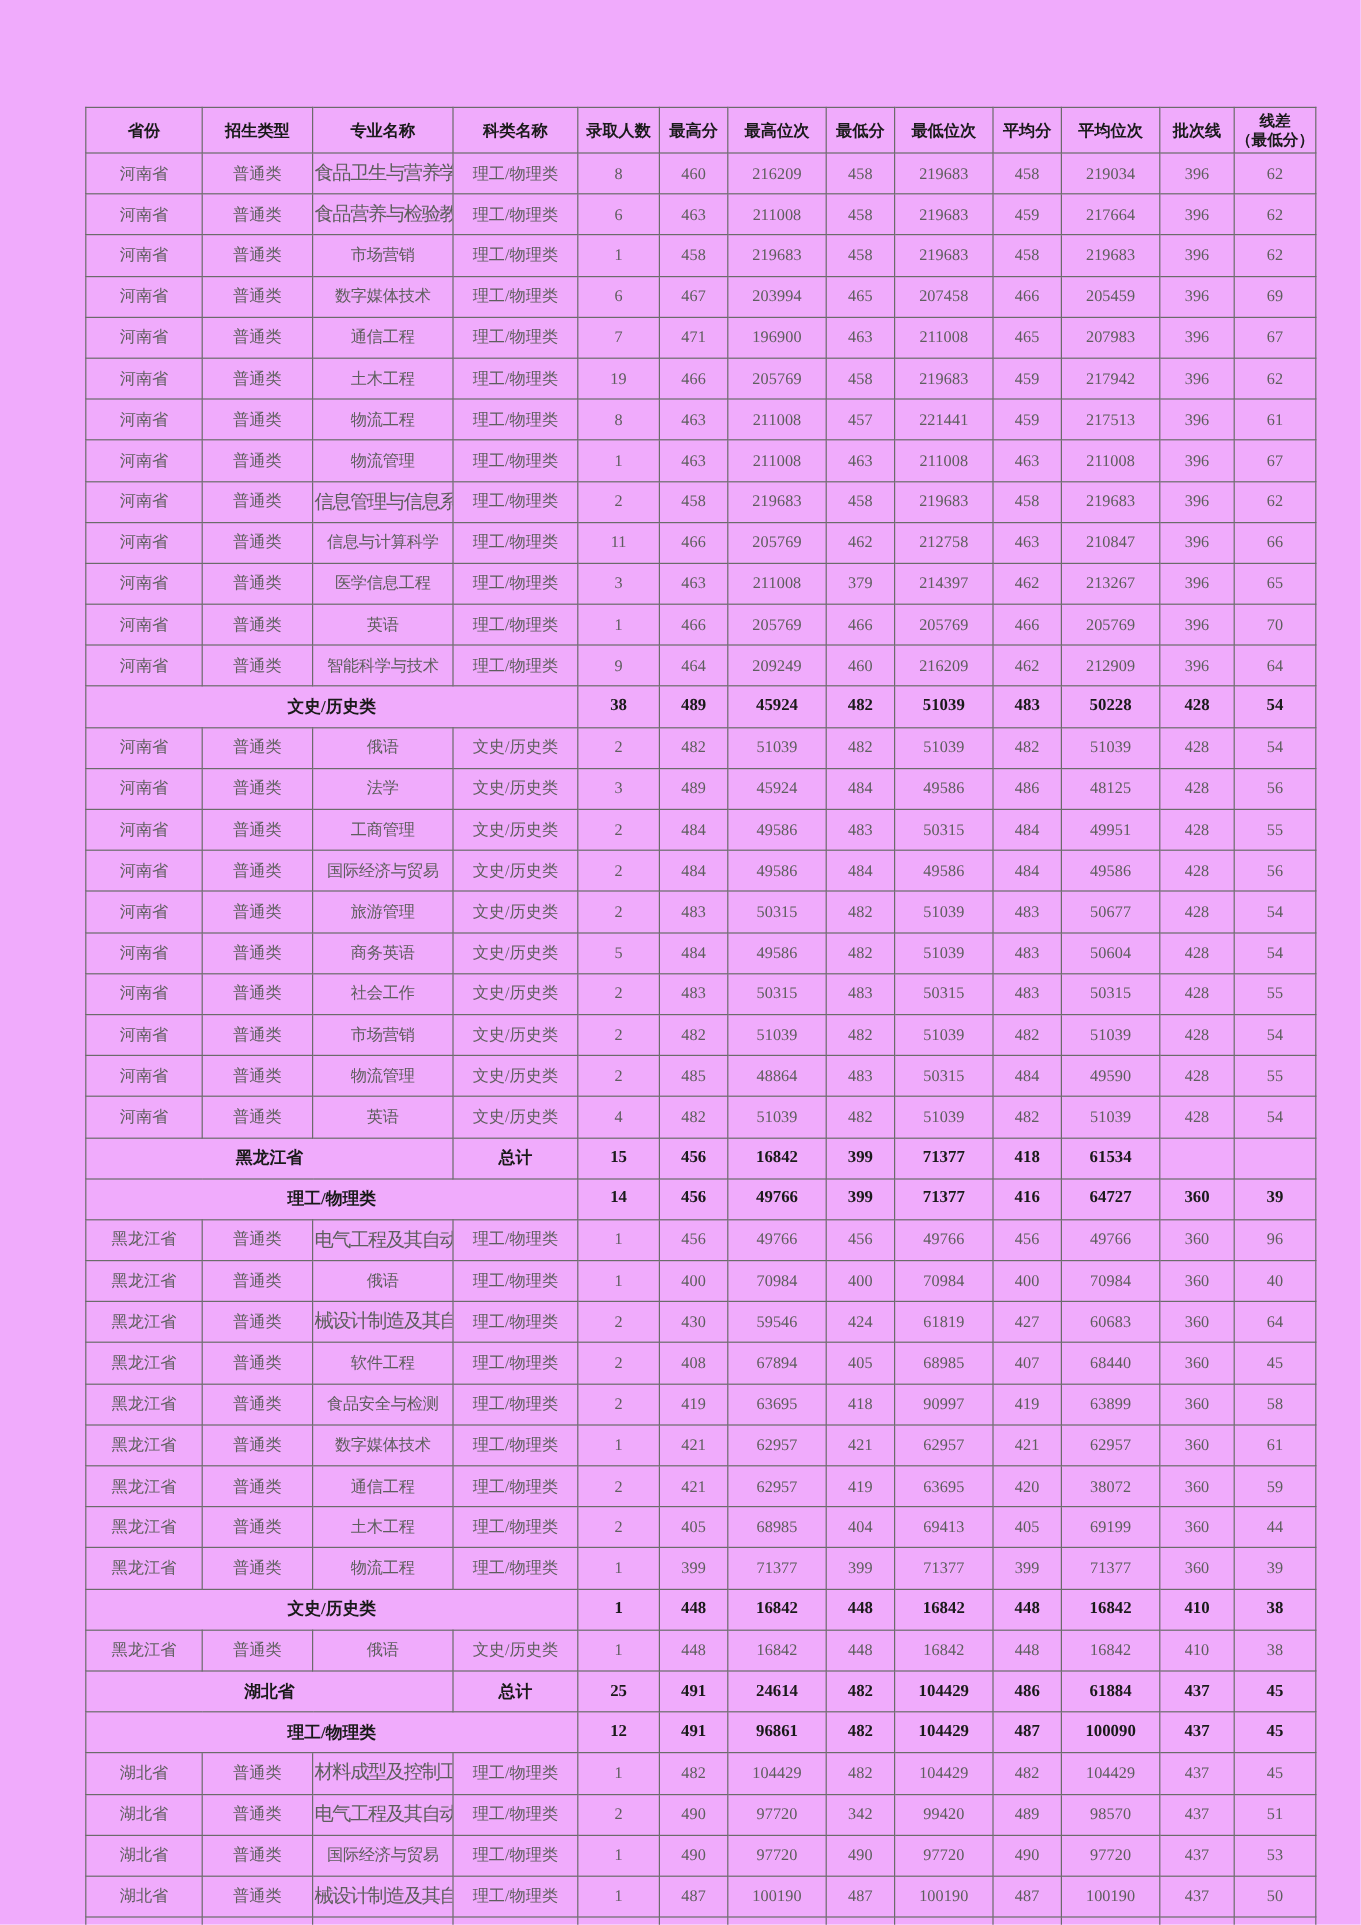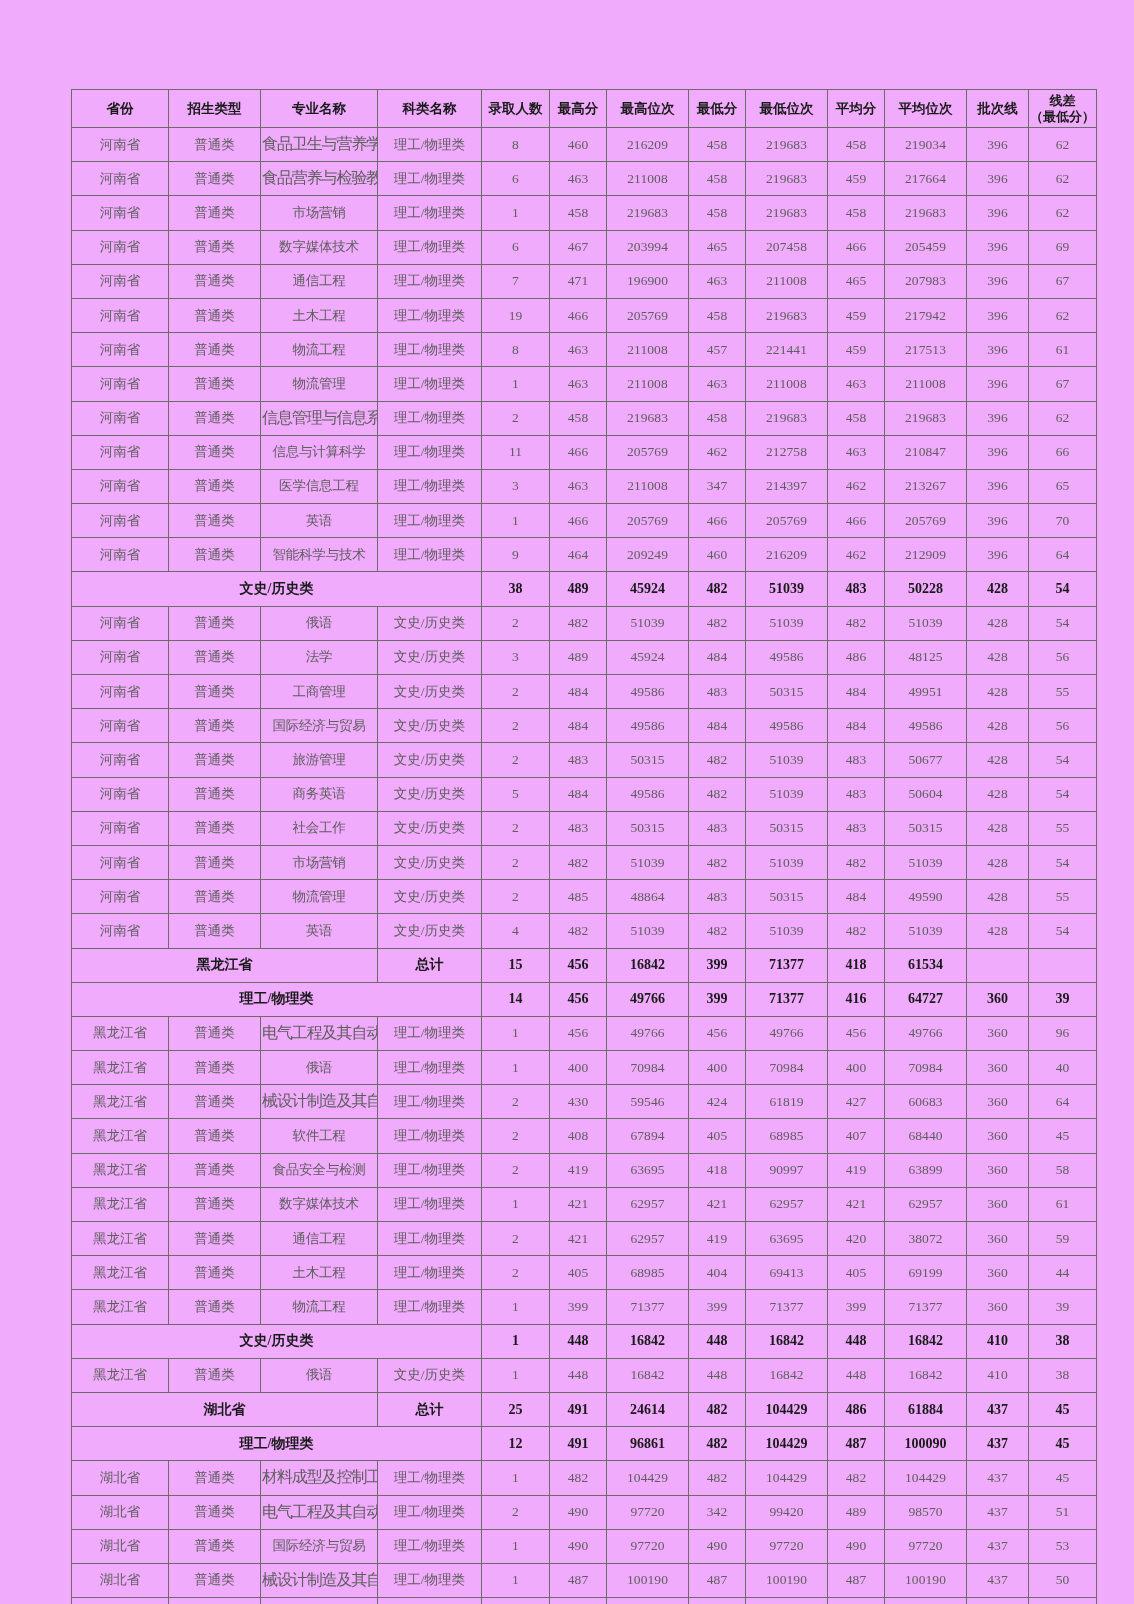--- a/index.html
+++ b/index.html
@@ -284,21 +284,21 @@
             <td class="num">66</td>
           </tr>
           <tr class="data-row">
             <td>河南省</td>
             <td>普通类</td>
             <td class="major-cell">医学信息工程</td>
             <td>理工/物理类</td>
             <td class="num">3</td>
             <td class="num">463</td>
             <td class="num">211008</td>
-            <td class="num">347</td>
+            <td class="num">379</td>
             <td class="num">214397</td>
             <td class="num">462</td>
             <td class="num">213267</td>
             <td class="num">396</td>
             <td class="num">65</td>
           </tr>
           <tr class="data-row">
             <td>河南省</td>
             <td>普通类</td>
             <td class="major-cell">英语</td>

